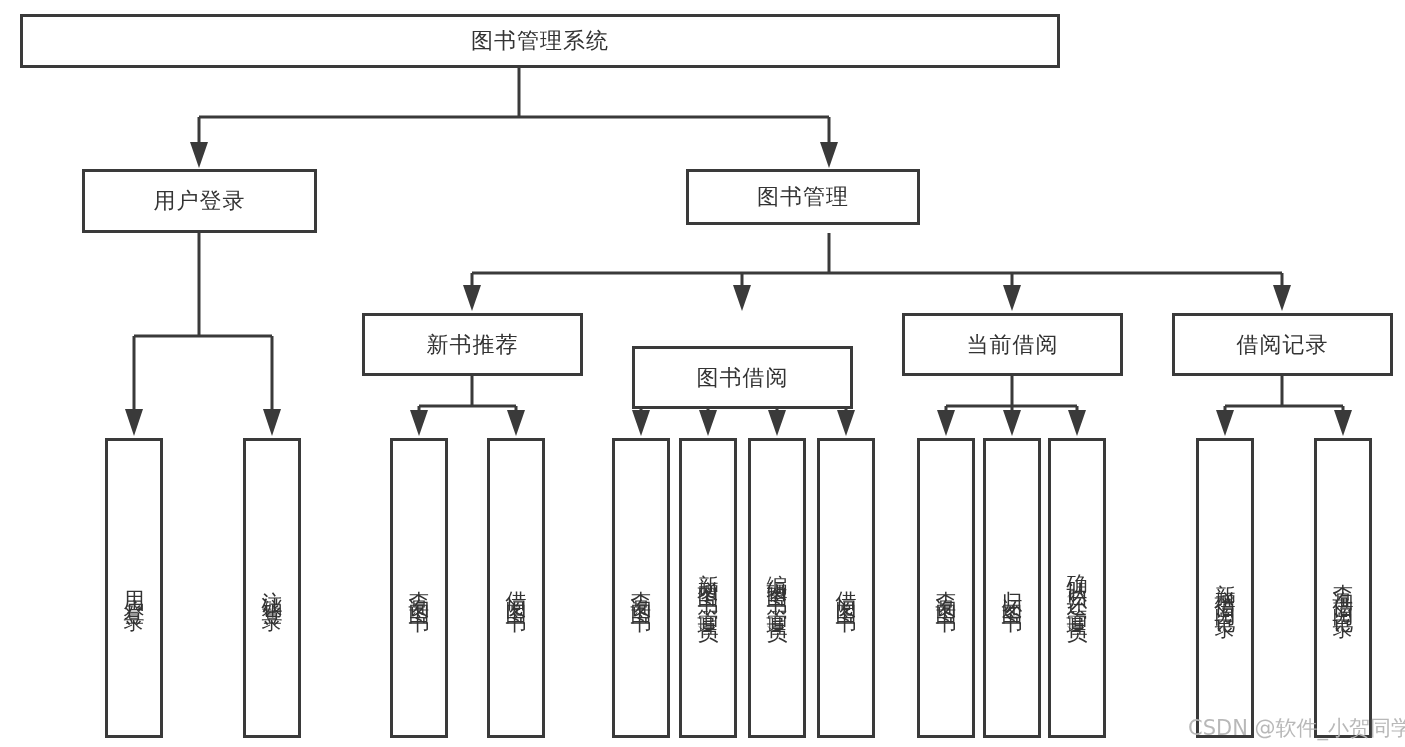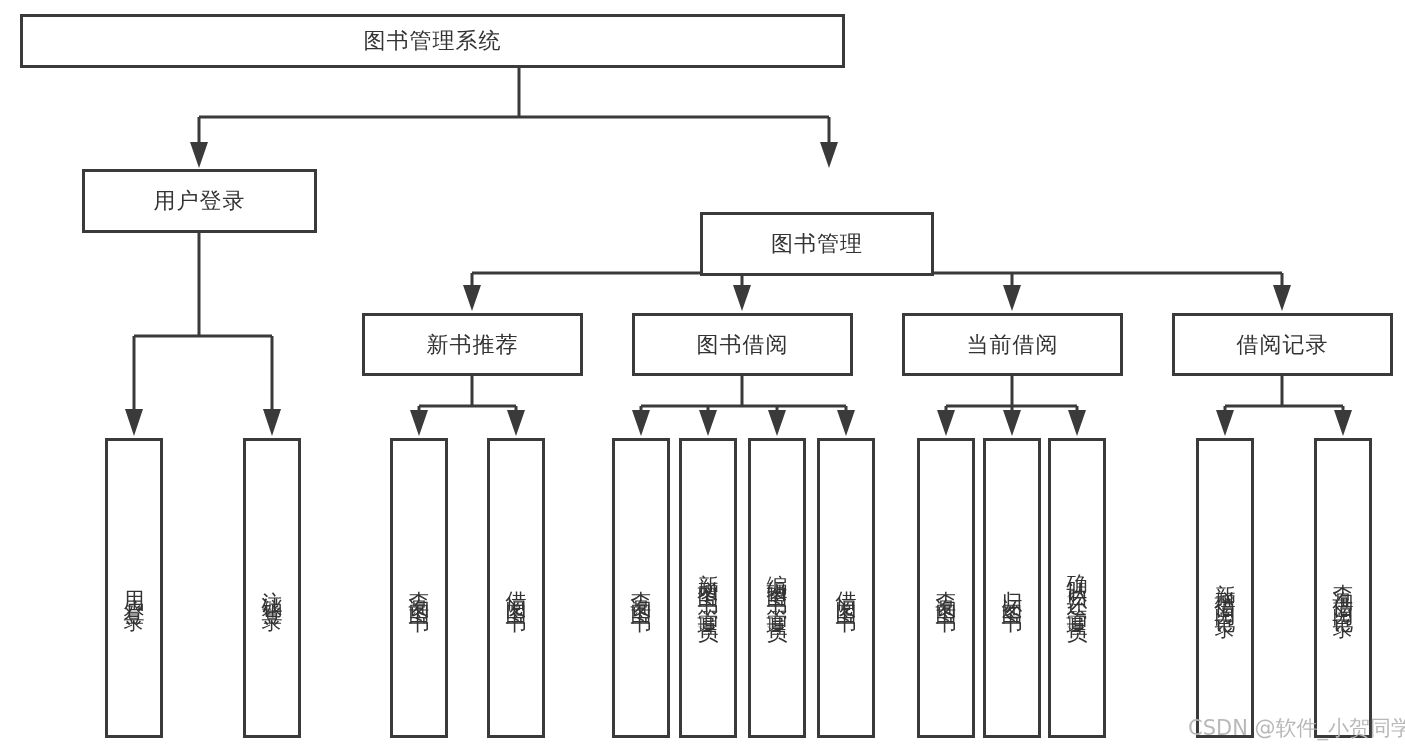--- a/index.html
+++ b/index.html
@@ -35,26 +35,26 @@
   }
   .v-label {
     writing-mode: vertical-rl;
     text-orientation: mixed;
     font-size: 21px;
     letter-spacing: 7px;
     white-space: nowrap;
     color: #333333;
   }
   
-  .n-root   { left: 20px;   top: 14px;  width: 825px; height: 54px; }
+  .n-root   { left: 20px;   top: 14px;  width: 1040px; height: 54px; }
   .n-login  { left: 82px;   top: 169px; width: 235px;  height: 64px; }
-  .n-mgmt   { left: 700px;  top: 169px; width: 234px;  height: 64px; margin-top: 43px; }
+  .n-mgmt   { left: 686px;  top: 169px; width: 234px;  height: 56px; }
   .n-l3     { top: 313px; width: 221px; height: 63px; align-items: center; }
   .n-newrec { left: 362px; }
-  .n-borrow { left: 632px; }
+  .n-borrow { left: 632px; margin-top: 33px; }
   .n-curr   { left: 902px; }
   .n-hist   { left: 1172px; }
   .leaf     { top: 438px; width: 58px; height: 300px; }
   .lf-1  { left: 105px; }
   .lf-2  { left: 243px; }
   .lf-3  { left: 390px; }
   .lf-4  { left: 487px; }
   .lf-5  { left: 612px; }
   .lf-6  { left: 679px; }
   .lf-7  { left: 748px; }

